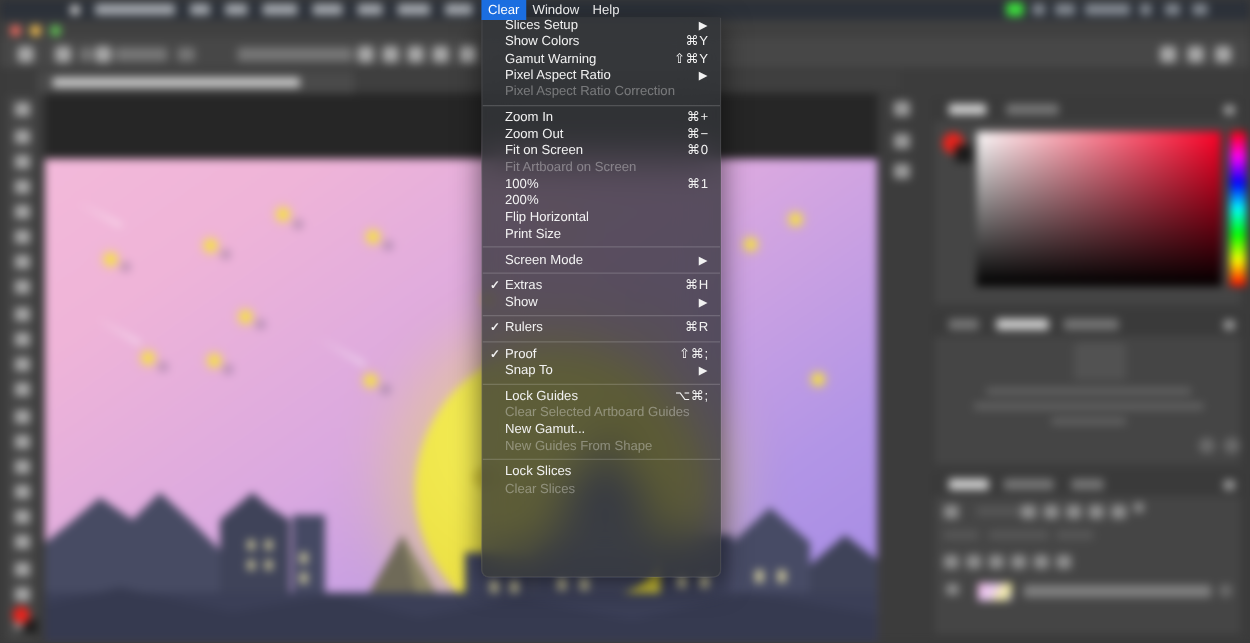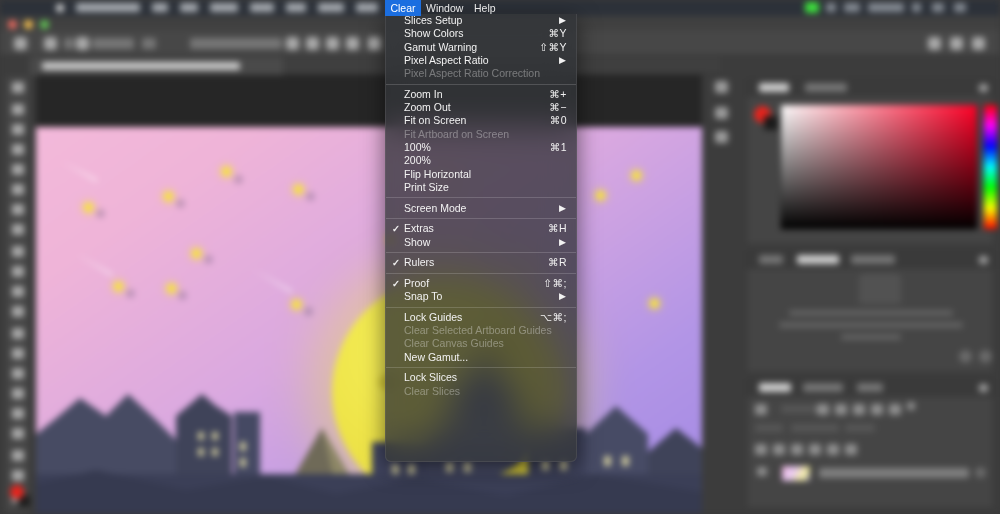--- a/index.html
+++ b/index.html
@@ -452,18 +452,18 @@
     <div class="mi"><span class="chk">✓</span><span class="lbl">Extras</span><span class="sc">⌘H</span></div>
     <div class="mi"><span class="lbl">Show</span><span class="arw">▶</span></div>
     <div class="sep"></div>
     <div class="mi"><span class="chk">✓</span><span class="lbl">Rulers</span><span class="sc">⌘R</span></div>
     <div class="sep"></div>
     <div class="mi"><span class="chk">✓</span><span class="lbl">Proof</span><span class="sc">⇧⌘;</span></div>
     <div class="mi"><span class="lbl">Snap To</span><span class="arw">▶</span></div>
     <div class="sep"></div>
     <div class="mi"><span class="lbl">Lock Guides</span><span class="sc">⌥⌘;</span></div>
     <div class="mi dis"><span class="lbl">Clear Selected Artboard Guides</span></div>
-    <div class="mi dis"><span class="lbl">Clear Canvas Guides</span></div>
     <div class="mi"><span class="lbl">New Gamut...</span></div>
+    <div class="mi dis"><span class="lbl">New Guides From Shape</span></div>
     <div class="sep"></div>
     <div class="mi"><span class="lbl">Lock Slices</span></div>
     <div class="mi dis"><span class="lbl">Clear Slices</span></div>
   </div>
 
 </body></html>

